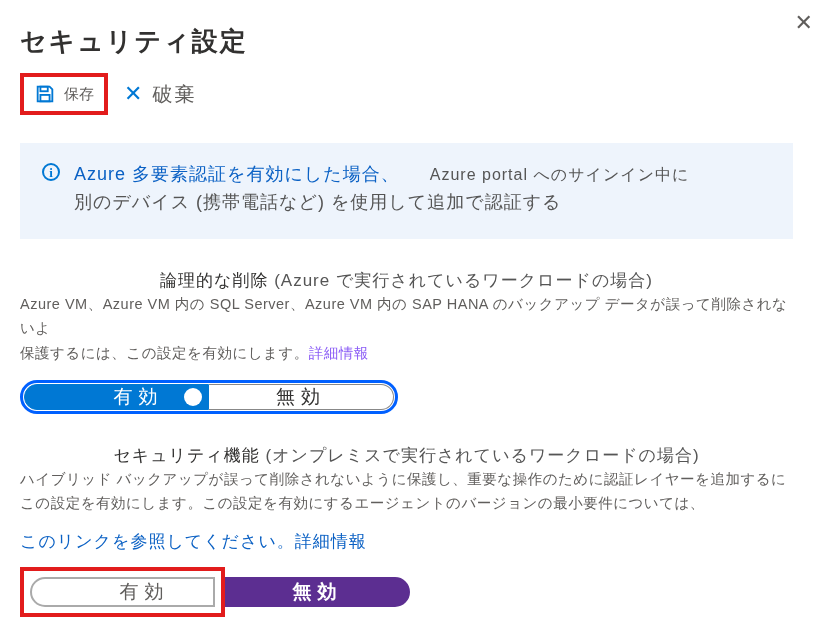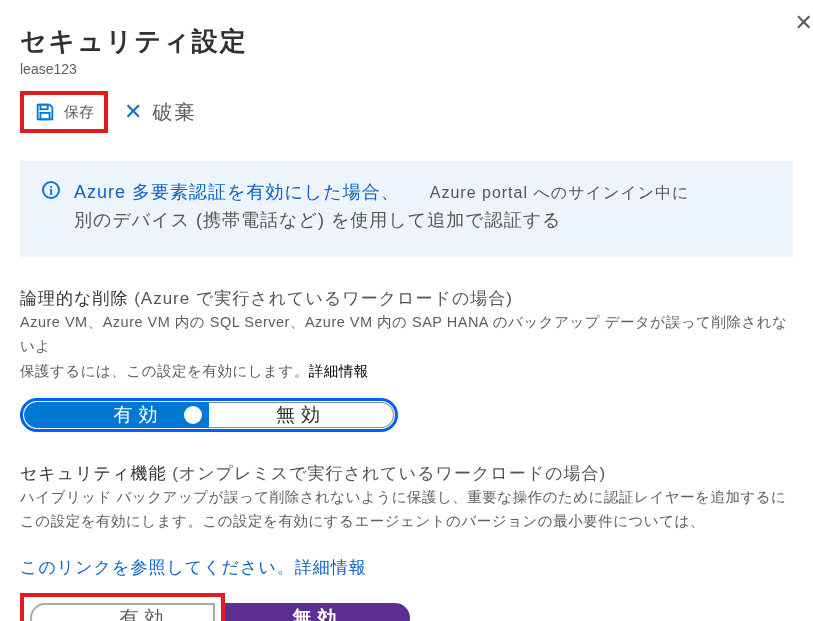--- a/index.html
+++ b/index.html
@@ -110,30 +110,31 @@
     color: #555;
     margin-left: 24px;
   }
   .section {
     margin-top: 30px;
   }
   .section-title {
     font-size: 17px;
     color: #323130;
     letter-spacing: 1px;
+    text-align: center;
   }
   .section-title .paren { color: #555; }
   .section-desc {
     font-size: 14.5px;
     color: #605e5c;
     line-height: 1.7;
     letter-spacing: 0.5px;
   }
   .section-desc .link {
-    color: #000000;
+    color: #8b5cf6;
   }
   .toggle-row {
     margin-top: 14px;
     display: flex;
     gap: 0;
   }
   .pill {
     width: 185px;
     height: 30px;
     display: flex;
@@ -211,21 +212,20 @@
 </style>
 </head>
 <body>
 
 <div class="panel">
 
   <button class="close-btn">✕</button>
 
   <div class="header">
     <div class="title">セキュリティ設定</div>
-    <div class="subtitle">lease123</div>
   </div>
 
   <div class="toolbar">
     <div class="save-group">
       <span class="save-icon">
         <svg width="22" height="22" viewBox="0 0 24 24" fill="none" stroke="#0078d4" stroke-width="2">
           <path d="M4 4h13l3 3v13H4z"></path>
           <rect x="7" y="4" width="8" height="5"></rect>
           <rect x="7" y="13" width="10" height="7"></rect>
         </svg>
@@ -268,21 +268,21 @@
   </div>
 
   <div class="section">
     <div class="section-title">
       <span>セキュリティ機能 </span><span class="paren">(オンプレミスで実行されているワークロードの場合)</span>
     </div>
     <div class="section-desc">
       <span>ハイブリッド バックアップが誤って削除されないように保護し、重要な操作のために認証レイヤーを追加するに</span><br>
       <span>この設定を有効にします。この設定を有効にするエージェントのバージョンの最小要件については、</span>
     </div>
-    <div class="link2" style="margin-top:22px;">このリンクを参照してください。詳細情報</div>
+    <div class="link2" style="margin-top:14px;">このリンクを参照してください。詳細情報</div>
     <div class="toggle-row">
       <div class="toggle-purple-wrap">
         <div class="toggle-purple">
           <span class="red-box">
             <div class="pill left">
                 <span>有効</span>
               </div>
           </span>
           <div class="pill right" style="align-self:center;">
               <span>無効</span>

